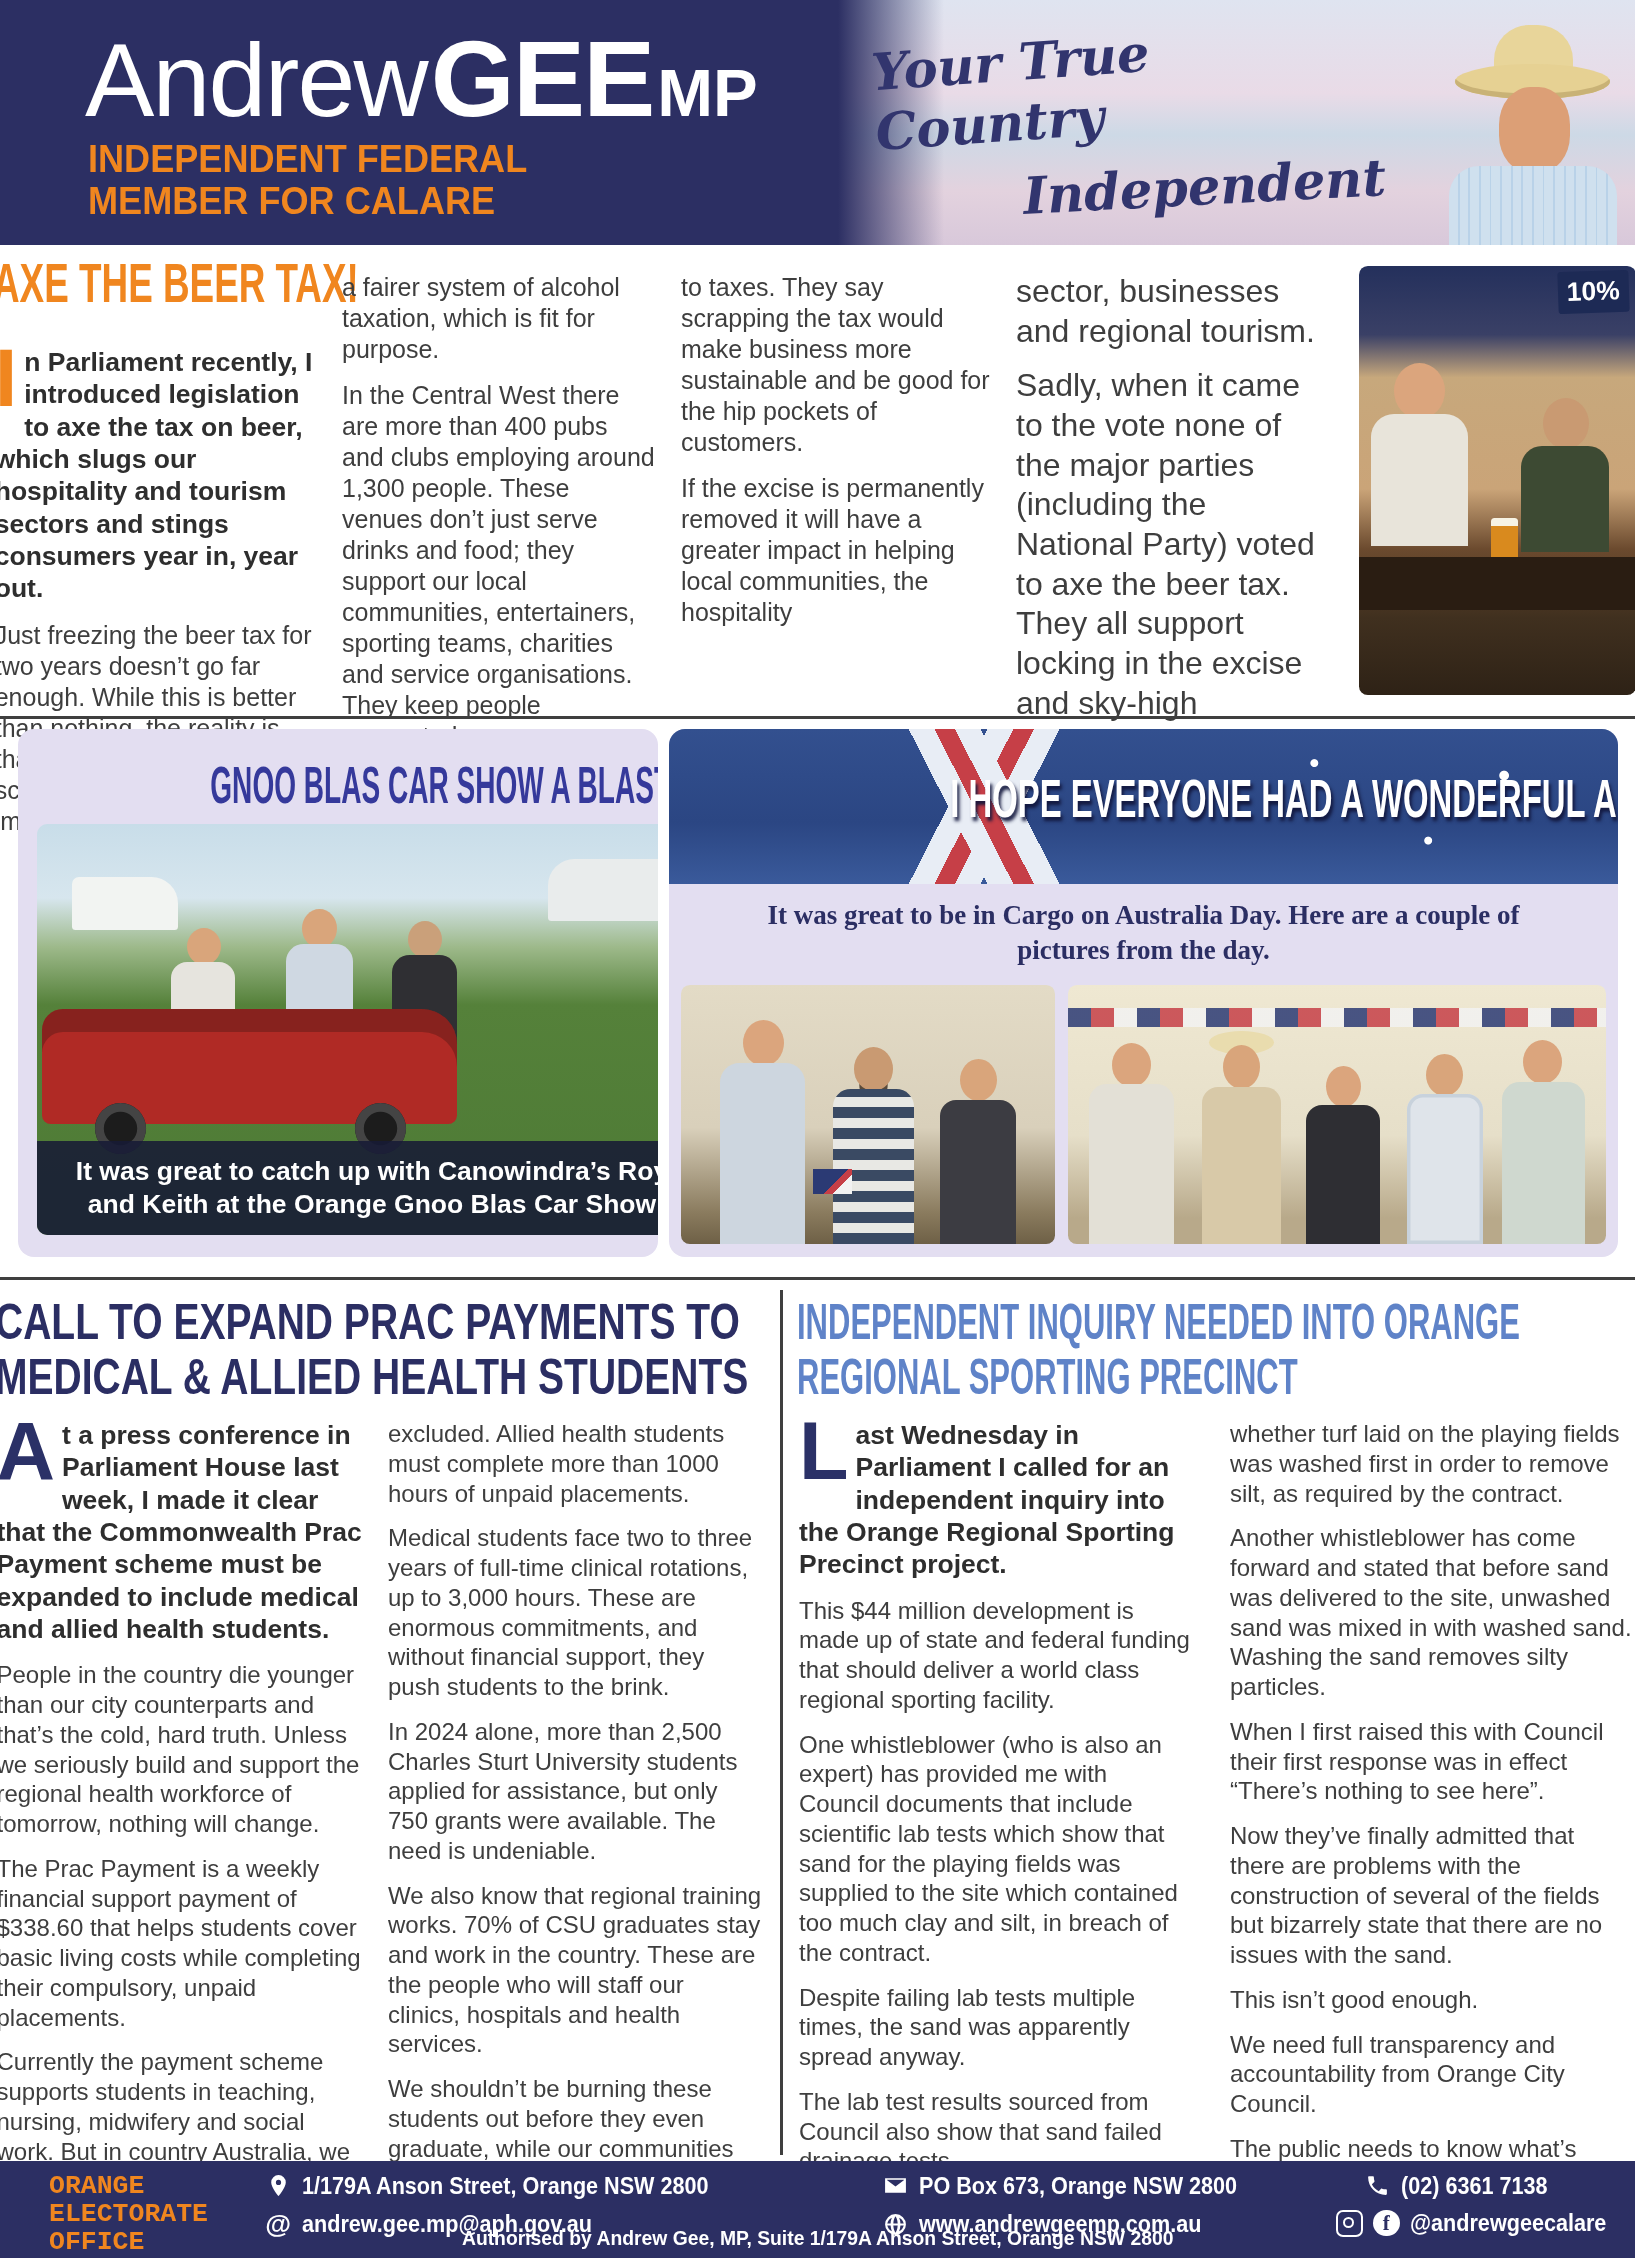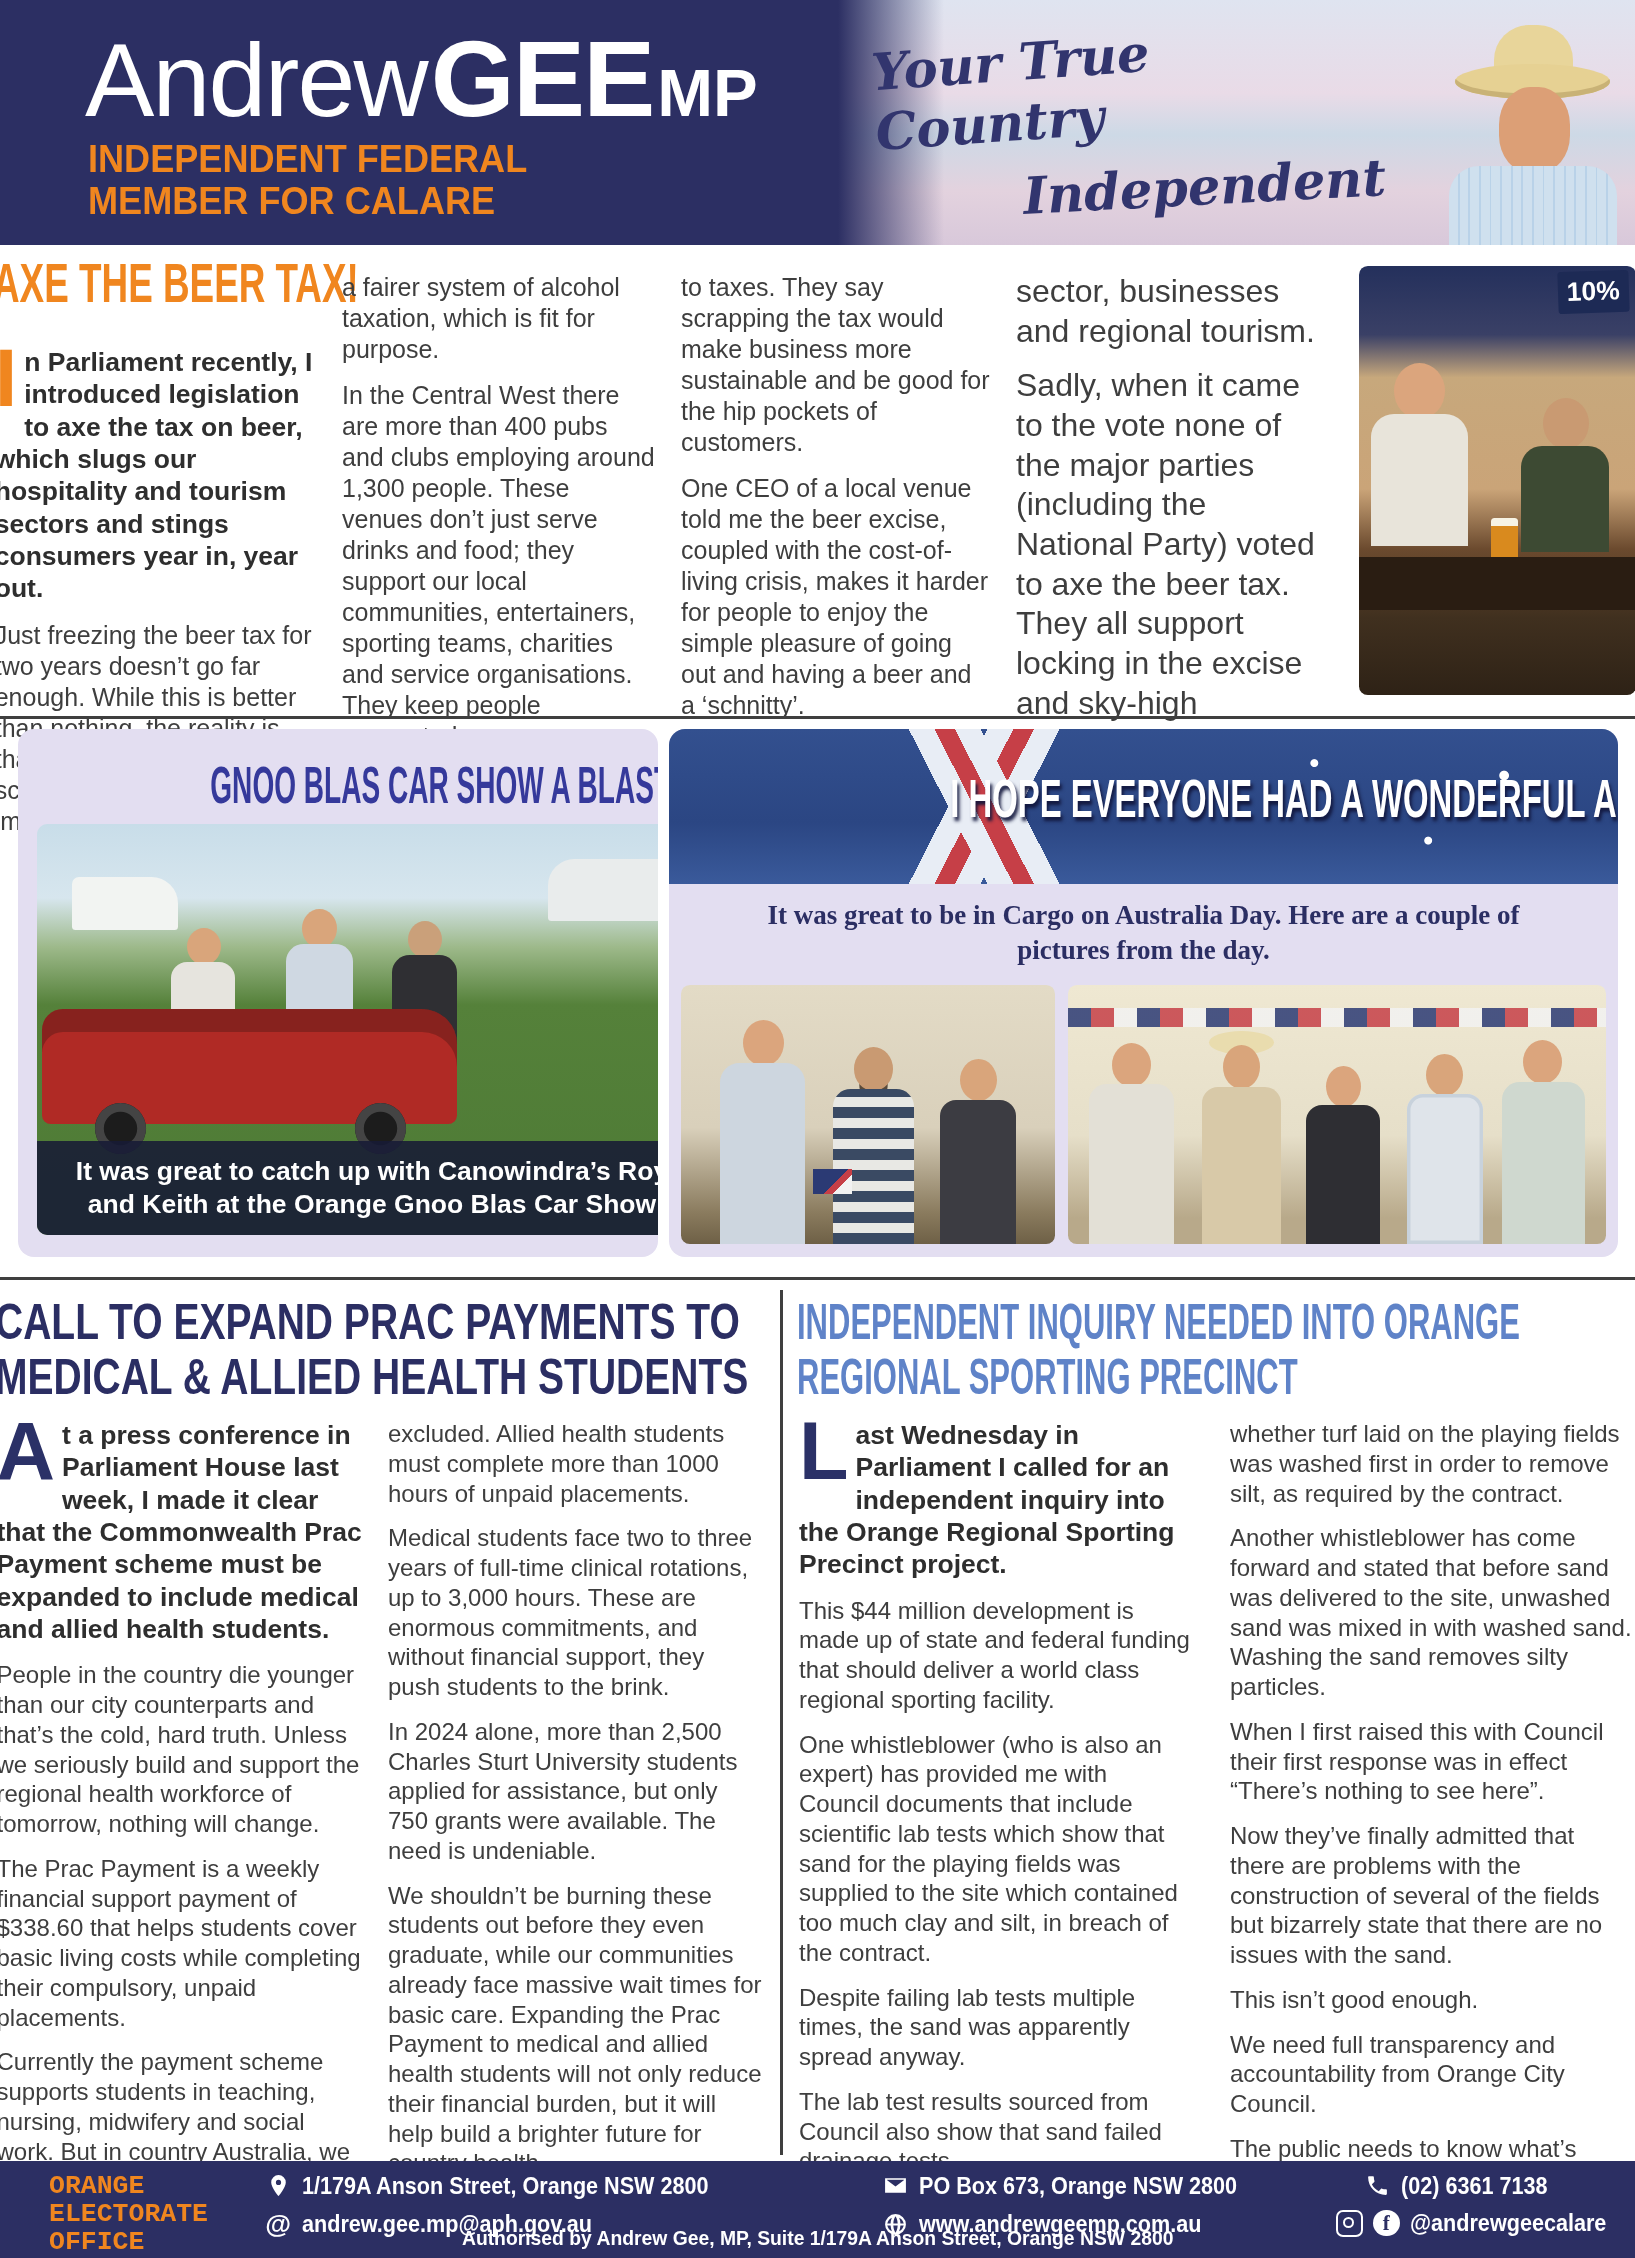--- a/index.html
+++ b/index.html
@@ -129,21 +129,20 @@
     <p class="intro"><span class="dropcap dc-orange">I</span><span>n Parliament recently, I introduced legislation to axe the tax on beer, which slugs our hospitality and tourism sectors and stings consumers year in, year out.</span></p>
     <p>Just freezing the beer tax for two years doesn’t go far enough. While this is better than nothing, the reality is that it just locks in sky-high schooner prices. We need to implement</p>
   </div>
   <div class="col" style="left:342px;top:272px;width:314px;">
     <p>a fairer system of alcohol taxation, which is fit for purpose.</p>
     <p>In the Central West there are more than 400 pubs and clubs employing around 1,300 people. These venues don’t just serve drinks and food; they support our local communities, entertainers, sporting teams, charities and service organisations. They keep people connected.</p>
     <p>A local hotelier says that the hospitality industry is one of the hardest hit when it comes</p>
   </div>
   <div class="col" style="left:681px;top:272px;width:311px;">
     <p>to taxes. They say scrapping the tax would make business more sustainable and be good for the hip pockets of customers.</p>
-    <p>One CEO of a local venue told me the beer excise, coupled with the cost-of-living crisis, makes it harder for people to enjoy the simple pleasure of going out and having a beer and a ‘schnitty’.</p>
     <p>If the excise is permanently removed it will have a greater impact in helping local communities, the hospitality</p>
   </div>
   <div class="col" style="left:1016px;top:272px;width:314px;font-size:32px;">
     <p>sector, businesses and regional tourism.</p>
     <p>Sadly, when it came to the vote none of the major parties (including the National Party) voted to axe the beer tax. They all support locking in the excise and sky-high schooner prices for the next two years.</p>
     <p>Hospitality businesses, and especially pubs and clubs, are the pillars of regional and rural communities. Axing the tax has grass roots support, so I will continue to put pressure on the major parties on this issue.</p>
   </div>
 
   <div class="beer-photo">
     <div class="sign10">10%</div>
@@ -221,20 +220,21 @@
     <p class="intro"><span class="dropcap dc-navy">A</span><span>t a press conference in Parliament House last week, I made it clear that the Commonwealth Prac Payment scheme must be expanded to include medical and allied health students.</span></p>
     <p>People in the country die younger than our city counterparts and that’s the cold, hard truth. Unless we seriously build and support the regional health workforce of tomorrow, nothing will change.</p>
     <p>The Prac Payment is a weekly financial support payment of $338.60 that helps students cover basic living costs while completing their compulsory, unpaid placements.</p>
     <p>Currently the payment scheme supports students in teaching, nursing, midwifery and social work. But in country Australia, we are in the grip of a healthcare workforce crisis.</p>
     <p>We desperately need more doctors and allied health professionals, yet these very students are currently</p>
   </div>
   <div class="col" style="left:388px;top:1419px;width:374px;font-size:24px;">
     <p>excluded. Allied health students must complete more than 1000 hours of unpaid placements.</p>
     <p>Medical students face two to three years of full-time clinical rotations, up to 3,000 hours. These are enormous commitments, and without financial support, they push students to the brink.</p>
     <p>In 2024 alone, more than 2,500 Charles Sturt University students applied for assistance, but only 750 grants were available. The need is undeniable.</p>
+    <p>We also know that regional training works. 70% of CSU graduates stay and work in the country. These are the people who will staff our clinics, hospitals and health services.</p>
     <p>We shouldn’t be burning these students out before they even graduate, while our communities already face massive wait times for basic care. Expanding the Prac Payment to medical and allied health students will not only reduce their financial burden, but it will help build a brighter future for country health.</p>
   </div>
 
   <h2 class="hl-inq hl-2line" style="margin:0;">
     <span class="sqz" style="--sx:.62">INDEPENDENT INQUIRY NEEDED INTO ORANGE</span><br>
     <span class="sqz" style="--sx:.62">REGIONAL SPORTING PRECINCT</span>
   </h2>
   <div class="col" style="left:799px;top:1419px;width:392px;font-size:24px;">
     <p class="intro"><span class="dropcap dc-navy">L</span><span>ast Wednesday in Parliament I called for an independent inquiry into the Orange Regional Sporting Precinct project.</span></p>
     <p>This $44 million development is made up of state and federal funding that should deliver a world class regional sporting facility.</p>

